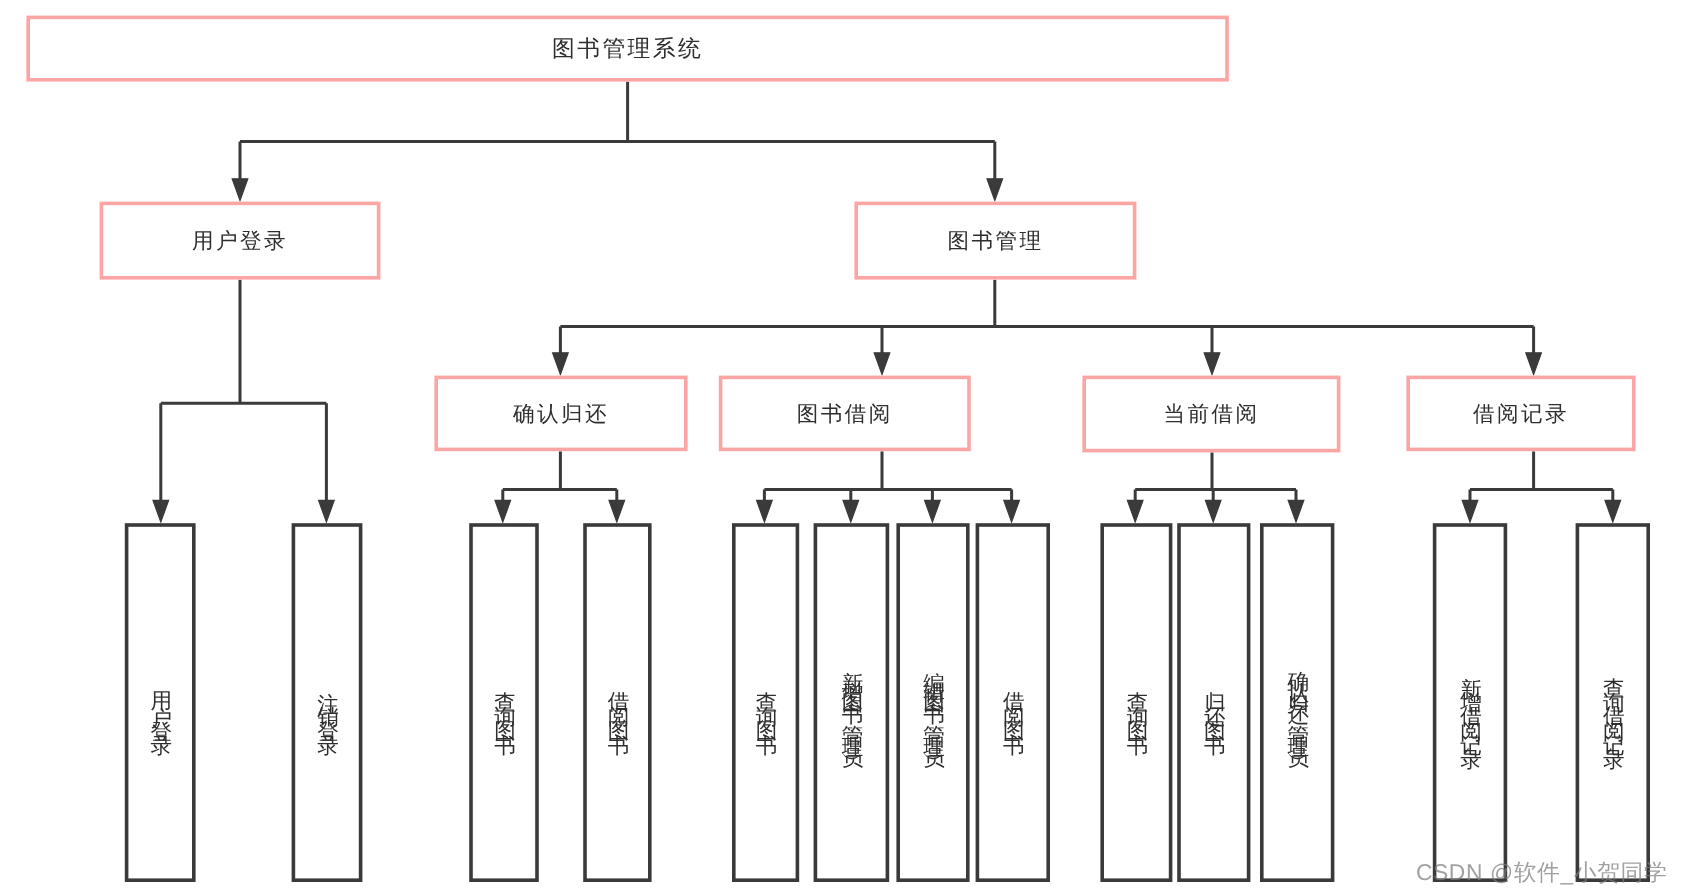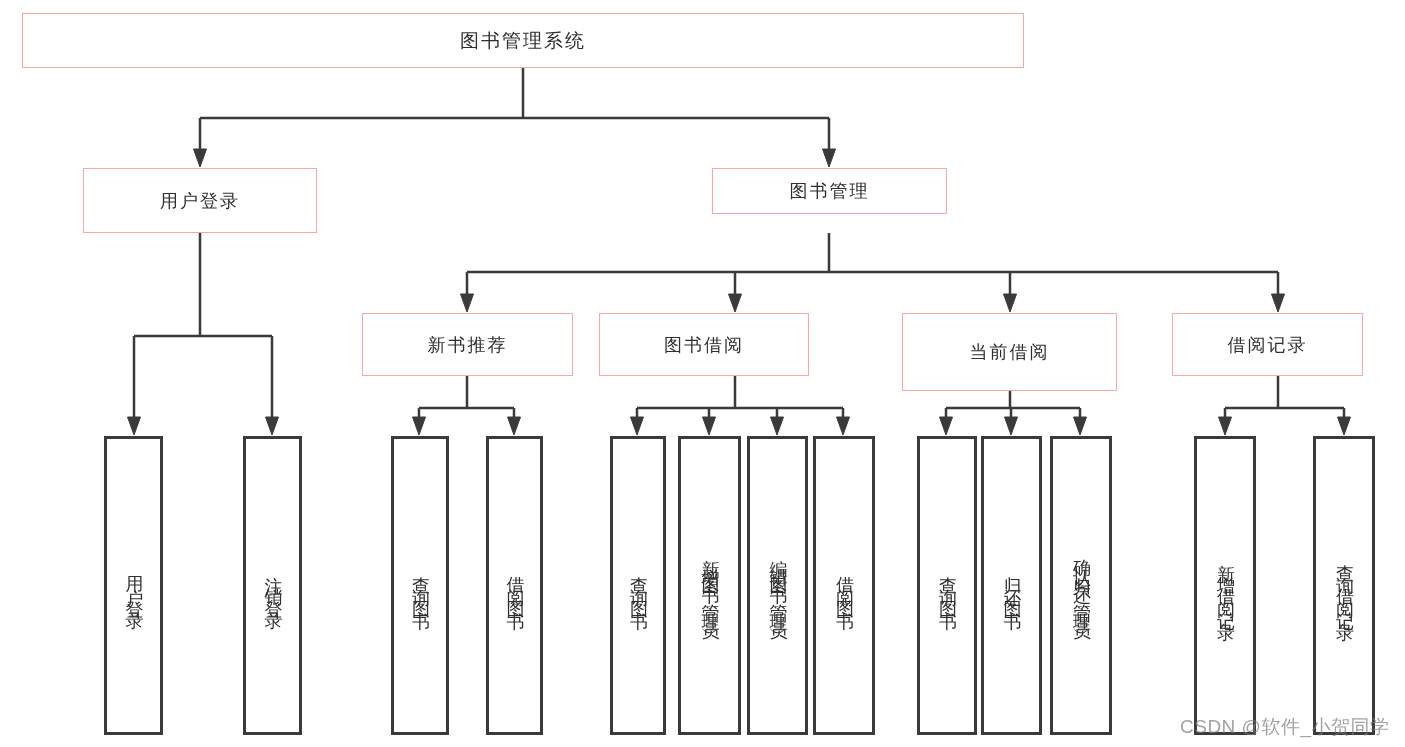--- a/index.html
+++ b/index.html
@@ -4,21 +4,21 @@
 <style>
   html,body{margin:0;padding:0;background:#ffffff;}
   .stage{
     position:relative;width:1405px;height:747px;background:#ffffff;
     font-family:"Liberation Sans","DejaVu Sans",sans-serif;overflow:hidden;
   }
   svg.wires{position:absolute;left:0;top:0;width:1405px;height:747px;pointer-events:none;}
   .wires path{stroke:#3a3a3a;stroke-width:2.5;fill:none;}
   .wires polygon{fill:#3a3a3a;stroke:#3a3a3a;}
   .hbox{
-    position:absolute;box-sizing:border-box;border:1px solid #fca5a5;background:#ffffff;
+    position:absolute;box-sizing:border-box;border:3px solid #fca5a5;background:#ffffff;
     display:flex;align-items:center;justify-content:center;
     color:#2e2e2e;font-size:18px;letter-spacing:2px;white-space:nowrap;
   }
   .vbox{
     position:absolute;box-sizing:border-box;border:3px solid #3a3a3a;background:#ffffff;
     display:flex;align-items:center;justify-content:center;
   }
   .vtext{
     writing-mode:vertical-rl;text-orientation:mixed;
     font-size:18px;letter-spacing:12px;line-height:1.1;color:#2e2e2e;
@@ -68,25 +68,25 @@
       <polygon points="1004.5,417 1017.5,417 1011,435"></polygon>
       <polygon points="1073.5,417 1086.5,417 1080,435"></polygon>
       <polygon points="1218.5,417 1231.5,417 1225,435"></polygon>
       <polygon points="1337.5,417 1350.5,417 1344,435"></polygon>
     </g>
   </svg>
 
   <div class="hbox" style="left:22px;top:13px;width:1002px;height:55px;font-size:19px;">图书管理系统</div>
 
   <div class="hbox" style="left:83px;top:168px;width:234px;height:65px;">用户登录</div>
-  <div class="hbox" style="left:712px;top:168px;width:235px;height:46px;">图书管理</div>
+  <div class="hbox" style="left:712px;top:168px;width:235px;height:65px;">图书管理</div>
 
-  <div class="hbox" style="left:362px;top:313px;width:211px;height:63px;">新书推荐</div>
+  <div class="hbox" style="left:362px;top:313px;width:211px;height:63px;">确认归还</div>
   <div class="hbox" style="left:599px;top:313px;width:210px;height:63px;">图书借阅</div>
-  <div class="hbox" style="left:902px;top:313px;width:215px;height:78px;">当前借阅</div>
+  <div class="hbox" style="left:902px;top:313px;width:215px;height:64px;">当前借阅</div>
   <div class="hbox" style="left:1172px;top:313px;width:191px;height:63px;">借阅记录</div>
 
   <div class="vbox" style="left:104px;top:436px;width:59px;height:299px;">
     <span class="vtext">用户登录</span>
   </div>
   <div class="vbox" style="left:243px;top:436px;width:59px;height:299px;">
     <span class="vtext">注销登录</span>
   </div>
 
   <div class="vbox" style="left:391px;top:436px;width:58px;height:299px;">

